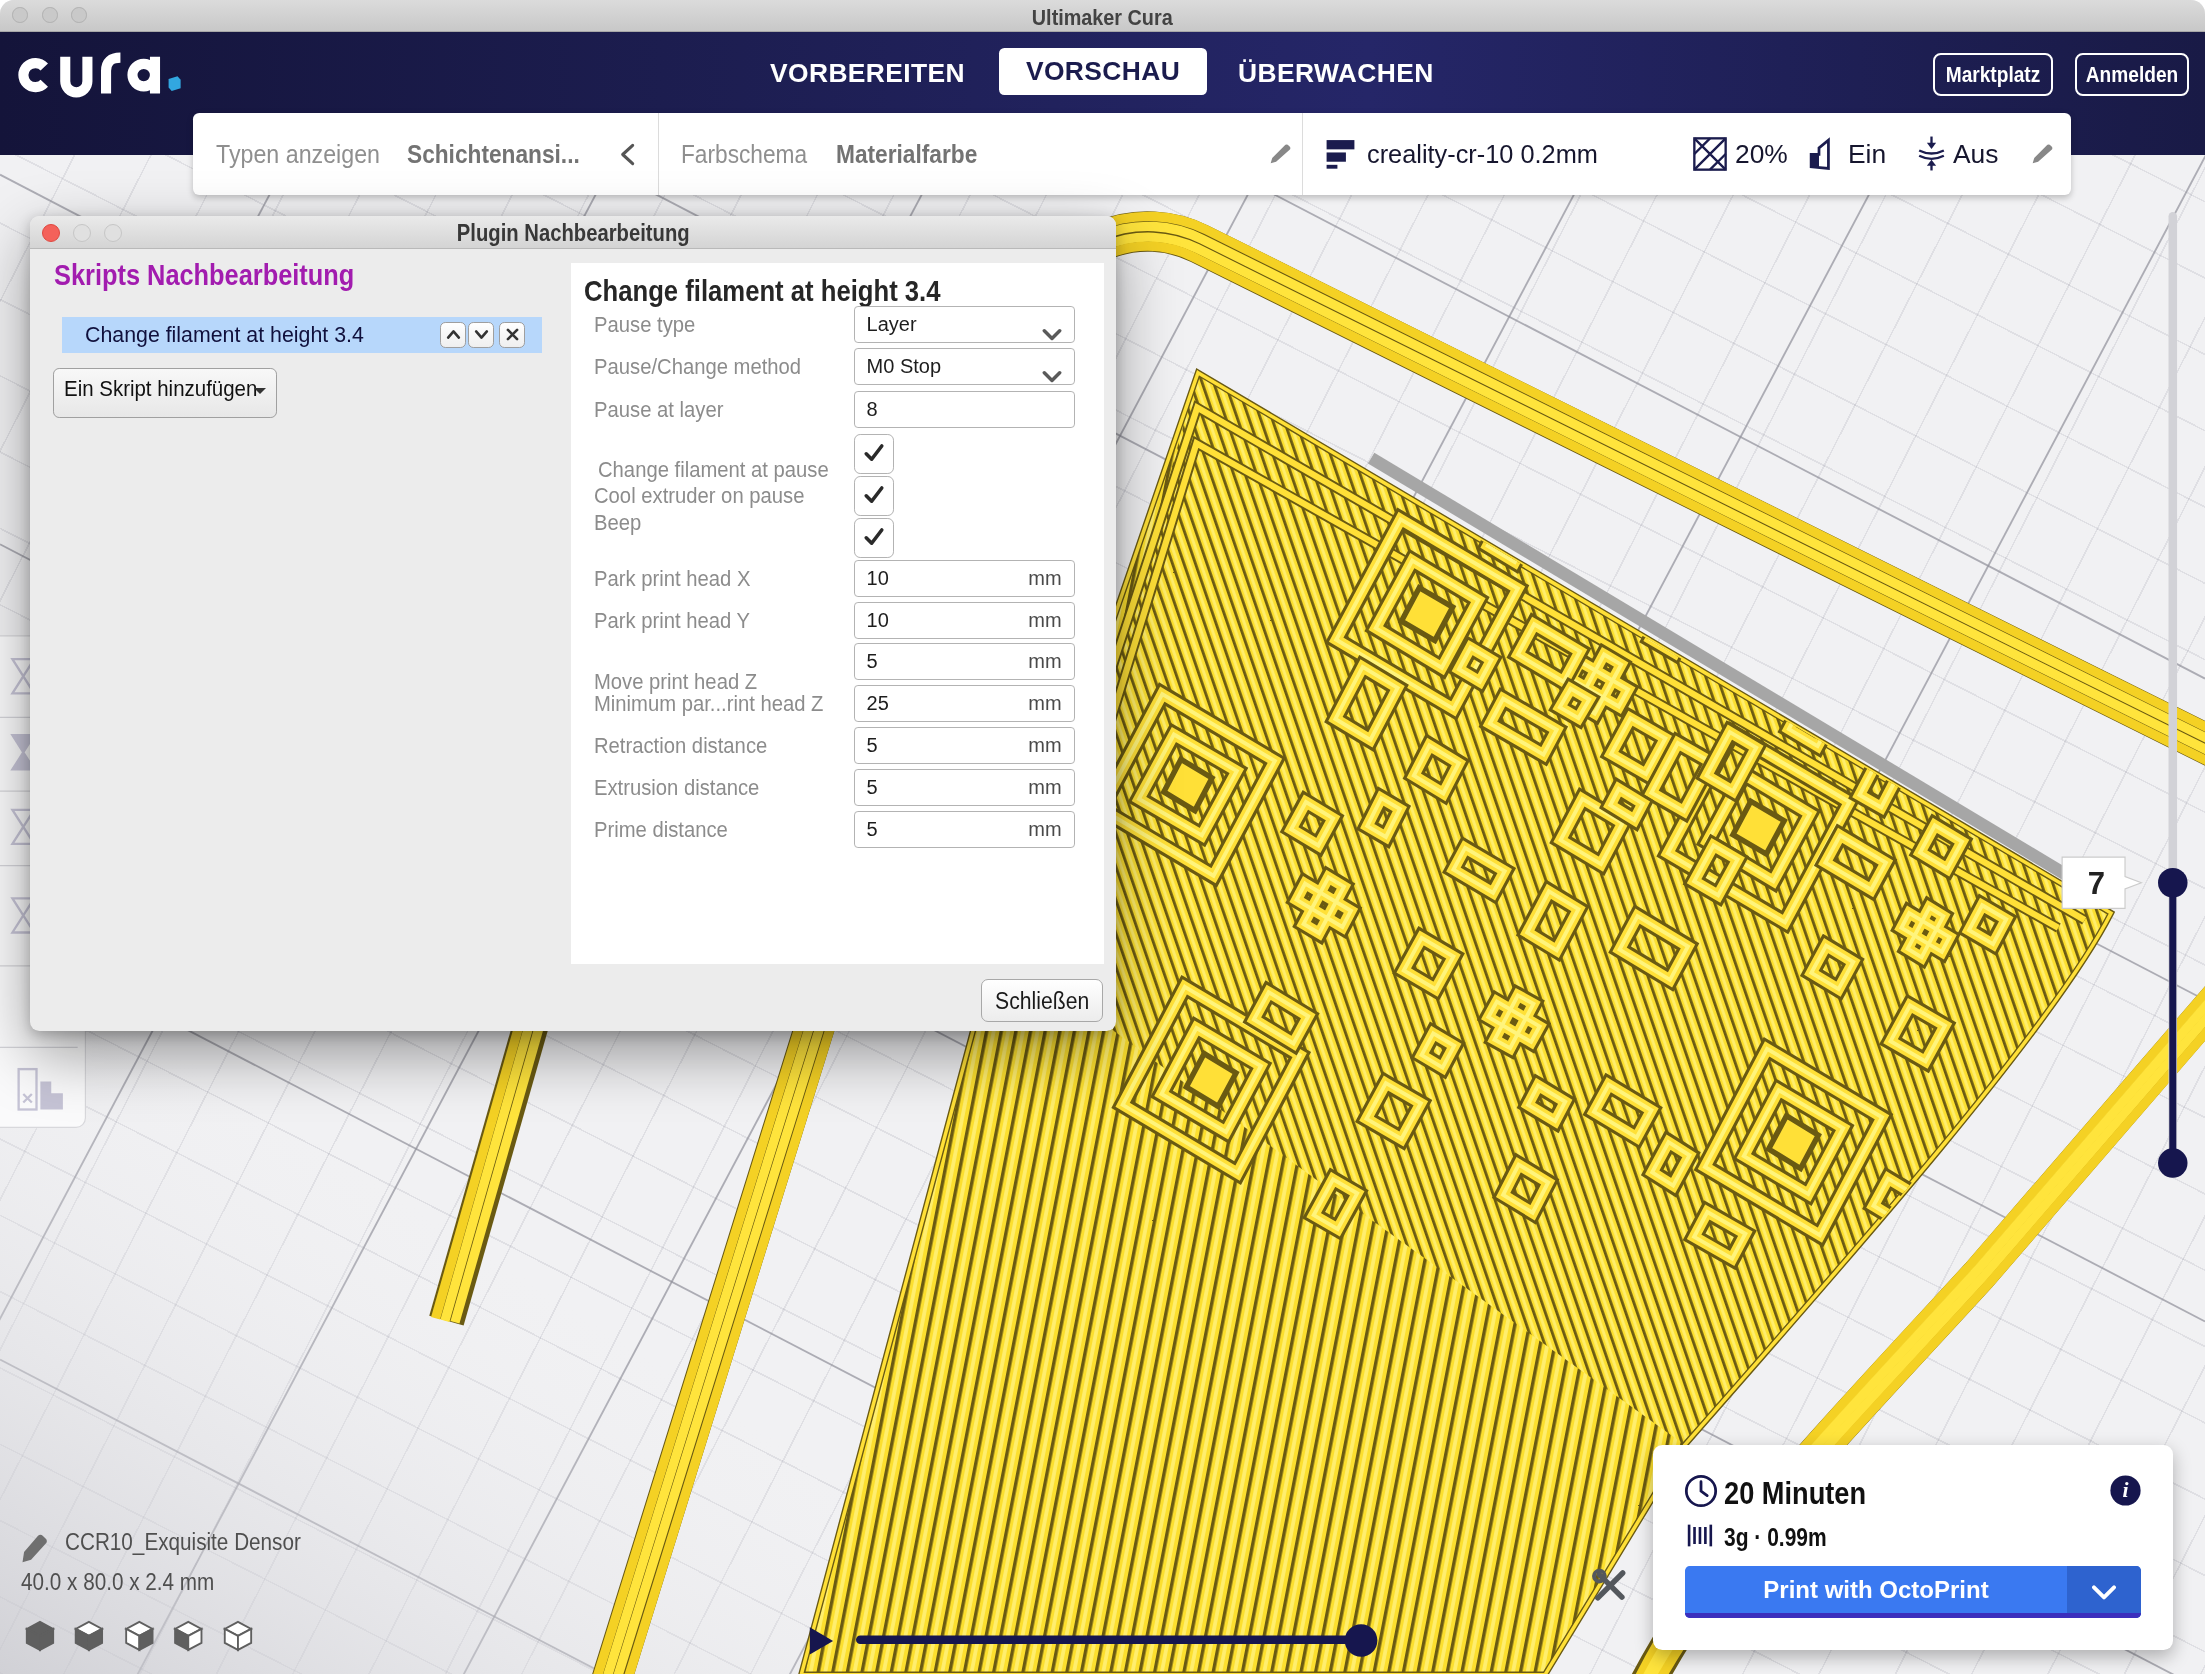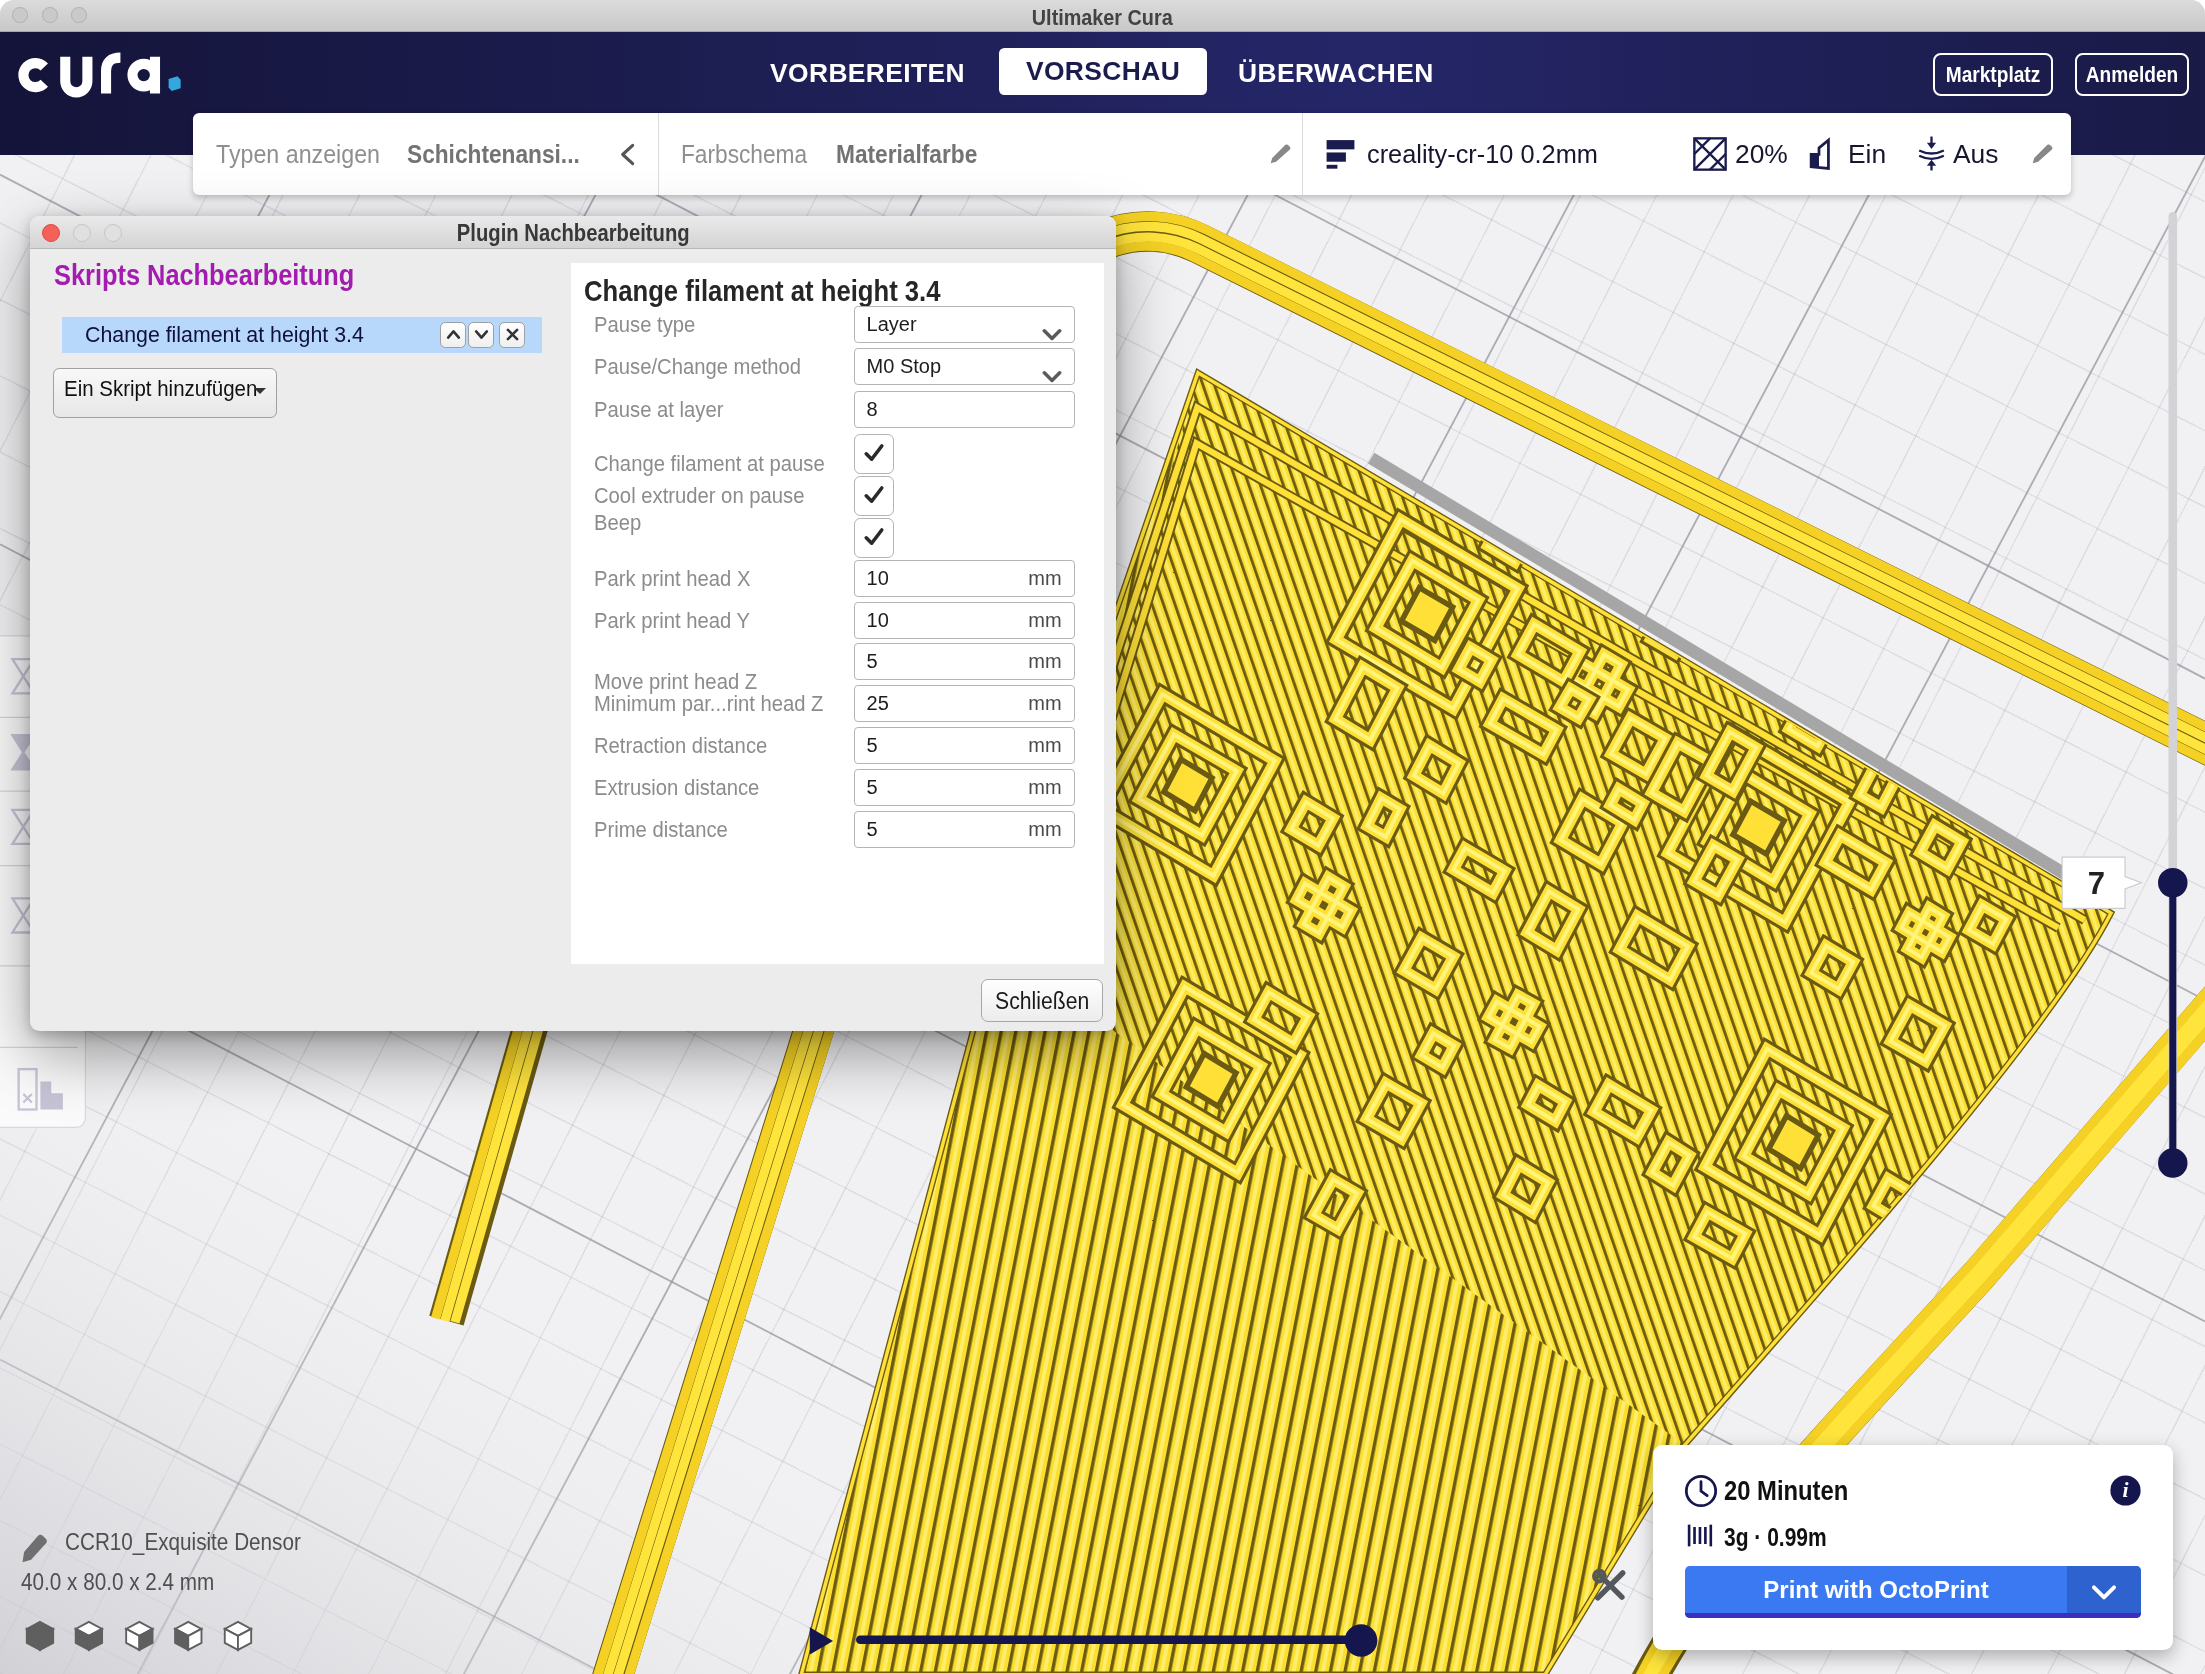--- a/index.html
+++ b/index.html
@@ -460,21 +460,21 @@
 <div class="flabel" style="top:85px;height:37px;">
           <span style="display:inline-block;transform:scaleX(0.92);transform-origin:left center;white-space:nowrap;">Pause/Change method</span>
         </div>
 <div class="fctl" style="top:85px;"><span>M0 Stop</span><span class="ddchev"><svg width="20" height="13.2" viewBox="0 0 26 17">
               <path d="M3,3.5 L13,13.5 L23,3.5" fill="none" stroke="#5a5a5a" stroke-width="4.5" stroke-linecap="round" stroke-linejoin="round"></path>
             </svg></span></div>
 <div class="flabel" style="top:128px;height:37px;">
           <span style="display:inline-block;transform:scaleX(0.92);transform-origin:left center;white-space:nowrap;">Pause at layer</span>
         </div>
 <div class="fctl" style="top:128px;"><span>8</span></div>
-<div class="flabel" style="top:181px;height:40px;">
+<div class="flabel" style="top:187px;height:40px;justify-content:center;">
           <span style="display:inline-block;transform:scaleX(0.92);transform-origin:left center;white-space:nowrap;">Change filament at pause</span>
         </div>
 <div class="fcb" style="top:171px;"><svg width="28" height="28" viewBox="0 0 36 36">
             <path d="M8,19 L15,26 L28,9" fill="none" stroke="#2a2a2a" stroke-width="4.6" stroke-linecap="round" stroke-linejoin="round"></path>
           </svg></div>
 <div class="flabel" style="top:213px;height:40px;">
           <span style="display:inline-block;transform:scaleX(0.92);transform-origin:left center;white-space:nowrap;">Cool extruder on pause</span>
         </div>
 <div class="fcb" style="top:213px;"><svg width="28" height="28" viewBox="0 0 36 36">
             <path d="M8,19 L15,26 L28,9" fill="none" stroke="#2a2a2a" stroke-width="4.6" stroke-linecap="round" stroke-linejoin="round"></path>
@@ -515,21 +515,21 @@
 <div class="fctl" style="top:548px;"><span>5</span><span class="mm">mm</span></div>
   </div>
   <div id="closebtn"><span style="display:inline-block;transform:scaleX(0.92);transform-origin:left center;white-space:nowrap;transform-origin:center center;">Schließen</span></div>
 </div>
 
 <div id="card">
   <div style="position:absolute;left:31px;top:29px;"><svg width="34" height="34" viewBox="0 0 44 44">
 <circle cx="22" cy="22" r="19" fill="none" stroke="#16164e" stroke-width="3.6"></circle>
 <path d="M22,10 V22 L30,28" fill="none" stroke="#16164e" stroke-width="3.6" stroke-linecap="round"></path>
         </svg></div>
-  <div style="position:absolute;left:71px;top:30px;font-size:28px;font-weight:bold;color:#101010;"><span style="display:inline-block;transform:scaleX(0.85);transform-origin:left center;white-space:nowrap;">20 Minuten</span></div>
+  <div style="position:absolute;left:71px;top:30px;font-size:32px;font-weight:bold;color:#101010;"><span style="display:inline-block;transform:scaleX(0.85);transform-origin:left center;white-space:nowrap;">20 Minuten</span></div>
   <svg style="position:absolute;left:457px;top:29.5px;" width="31" height="31" viewBox="0 0 40 40">
     <circle cx="20" cy="20" r="19.5" fill="#16164e"></circle>
     <text x="20" y="29" font-family="Liberation Serif, serif" font-style="italic" font-weight="bold" font-size="28" fill="#fff" text-anchor="middle">i</text>
   </svg>
   <div style="position:absolute;left:33px;top:75px;"><svg width="31" height="31" viewBox="0 0 40 40">
 <g stroke="#16164e" stroke-width="3.4">
 <line x1="4" y1="6" x2="4" y2="34"></line>
 <line x1="11" y1="9" x2="11" y2="31"></line>
 <line x1="18" y1="9" x2="18" y2="31"></line>
 <line x1="25" y1="9" x2="25" y2="31"></line>

